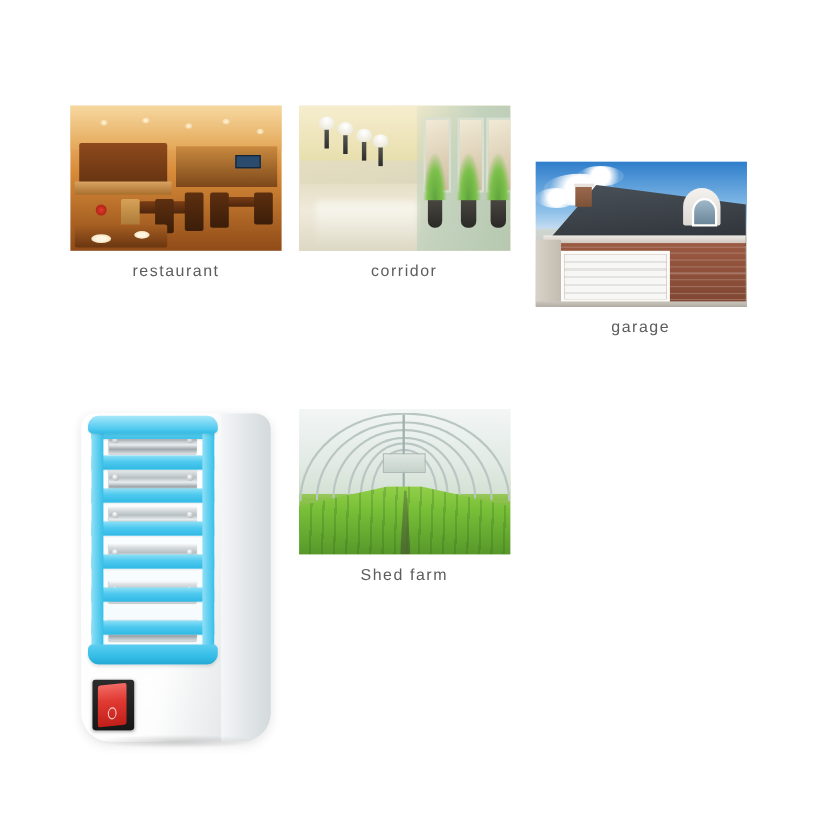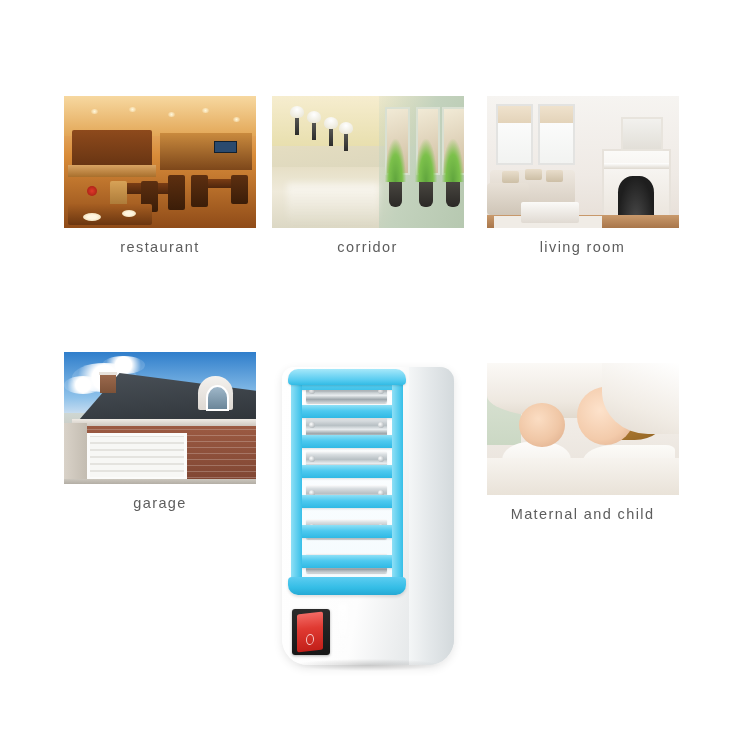--- a/index.html
+++ b/index.html
@@ -688,44 +688,20 @@
           <div class="pot pot3"></div>
         <div class="lamp l1"></div>
           <div class="lamp l2"></div>
           <div class="lamp l3"></div>
           <div class="lamp l4"></div>
         <div class="shine"></div>
       </div>
       <div class="cell-label">corridor</div>
     </div>
 
-    <div class="cell r1">
-      <div class="photo ph-living">
-        <div class="win w1">
-            <div class="blind"></div>
-          </div>
-        <div class="win w2">
-            <div class="blind"></div>
-          </div>
-        <div class="fire">
-            <div class="mantel"></div>
-            <div class="firebox"></div>
-          </div>
-        <div class="mirror"></div>
-        <div class="floor"></div>
-          <div class="rug"></div>
-        <div class="sofa"></div>
-          <div class="sofa2"></div>
-        <div class="cush" style="bottom:34%;left:8%"></div>
-        <div class="cush" style="bottom:36%;left:20%"></div>
-        <div class="cush" style="bottom:35%;left:31%"></div>
-        <div class="table"></div>
-      </div>
-      <div class="cell-label">living room</div>
-    </div>
 
     <div class="cell r2">
       <div class="photo ph-garage">
         <div class="sky"></div>
         <div class="cloud cl1"></div>
           <div class="cloud cl2"></div>
           <div class="cloud cl3"></div>
         <div class="roof"></div>
         <div class="chimney"></div>
         <div class="dormer"></div>
@@ -765,32 +741,33 @@
         <div class="grille-botcap"></div>
         <div class="prod-switch">
           <div class="rocker"></div>
         </div>
         <div class="prod-gloss"></div>
         <div class="prod-shadow"></div>
       </div>
     </div>
 
 
-
-
     <div class="cell r3">
-      <div class="photo ph-mat">
-        <div class="bgL"></div>
-        <div class="blanketTop"></div>
-        <div class="hair"></div>
-        <div class="momHead"></div>
-        <div class="momBody"></div>
-        <div class="babyBody"></div>
-        <div class="babyHead"></div>
-        <div class="babyArm"></div>
-        <div class="blanketBot"></div>
-        <div class="fold"></div>
+      <div class="photo ph-shed">
+        <div class="tunnel"></div>
+        <div class="arc a1"></div>
+          <div class="arc a2"></div>
+          <div class="arc a3"></div>
+        <div class="arc a4"></div>
+          <div class="arc a5"></div>
+          <div class="arc a6"></div>
+        <div class="spine"></div>
+        <div class="farEnd"></div>
+        <div class="crop"></div>
+        <div class="path"></div>
       </div>
-      <div class="cell-label">Maternal and child</div>
+      <div class="cell-label">Shed farm</div>
     </div>
+
+
 
   </div>
 </div>
 
 </body></html>

